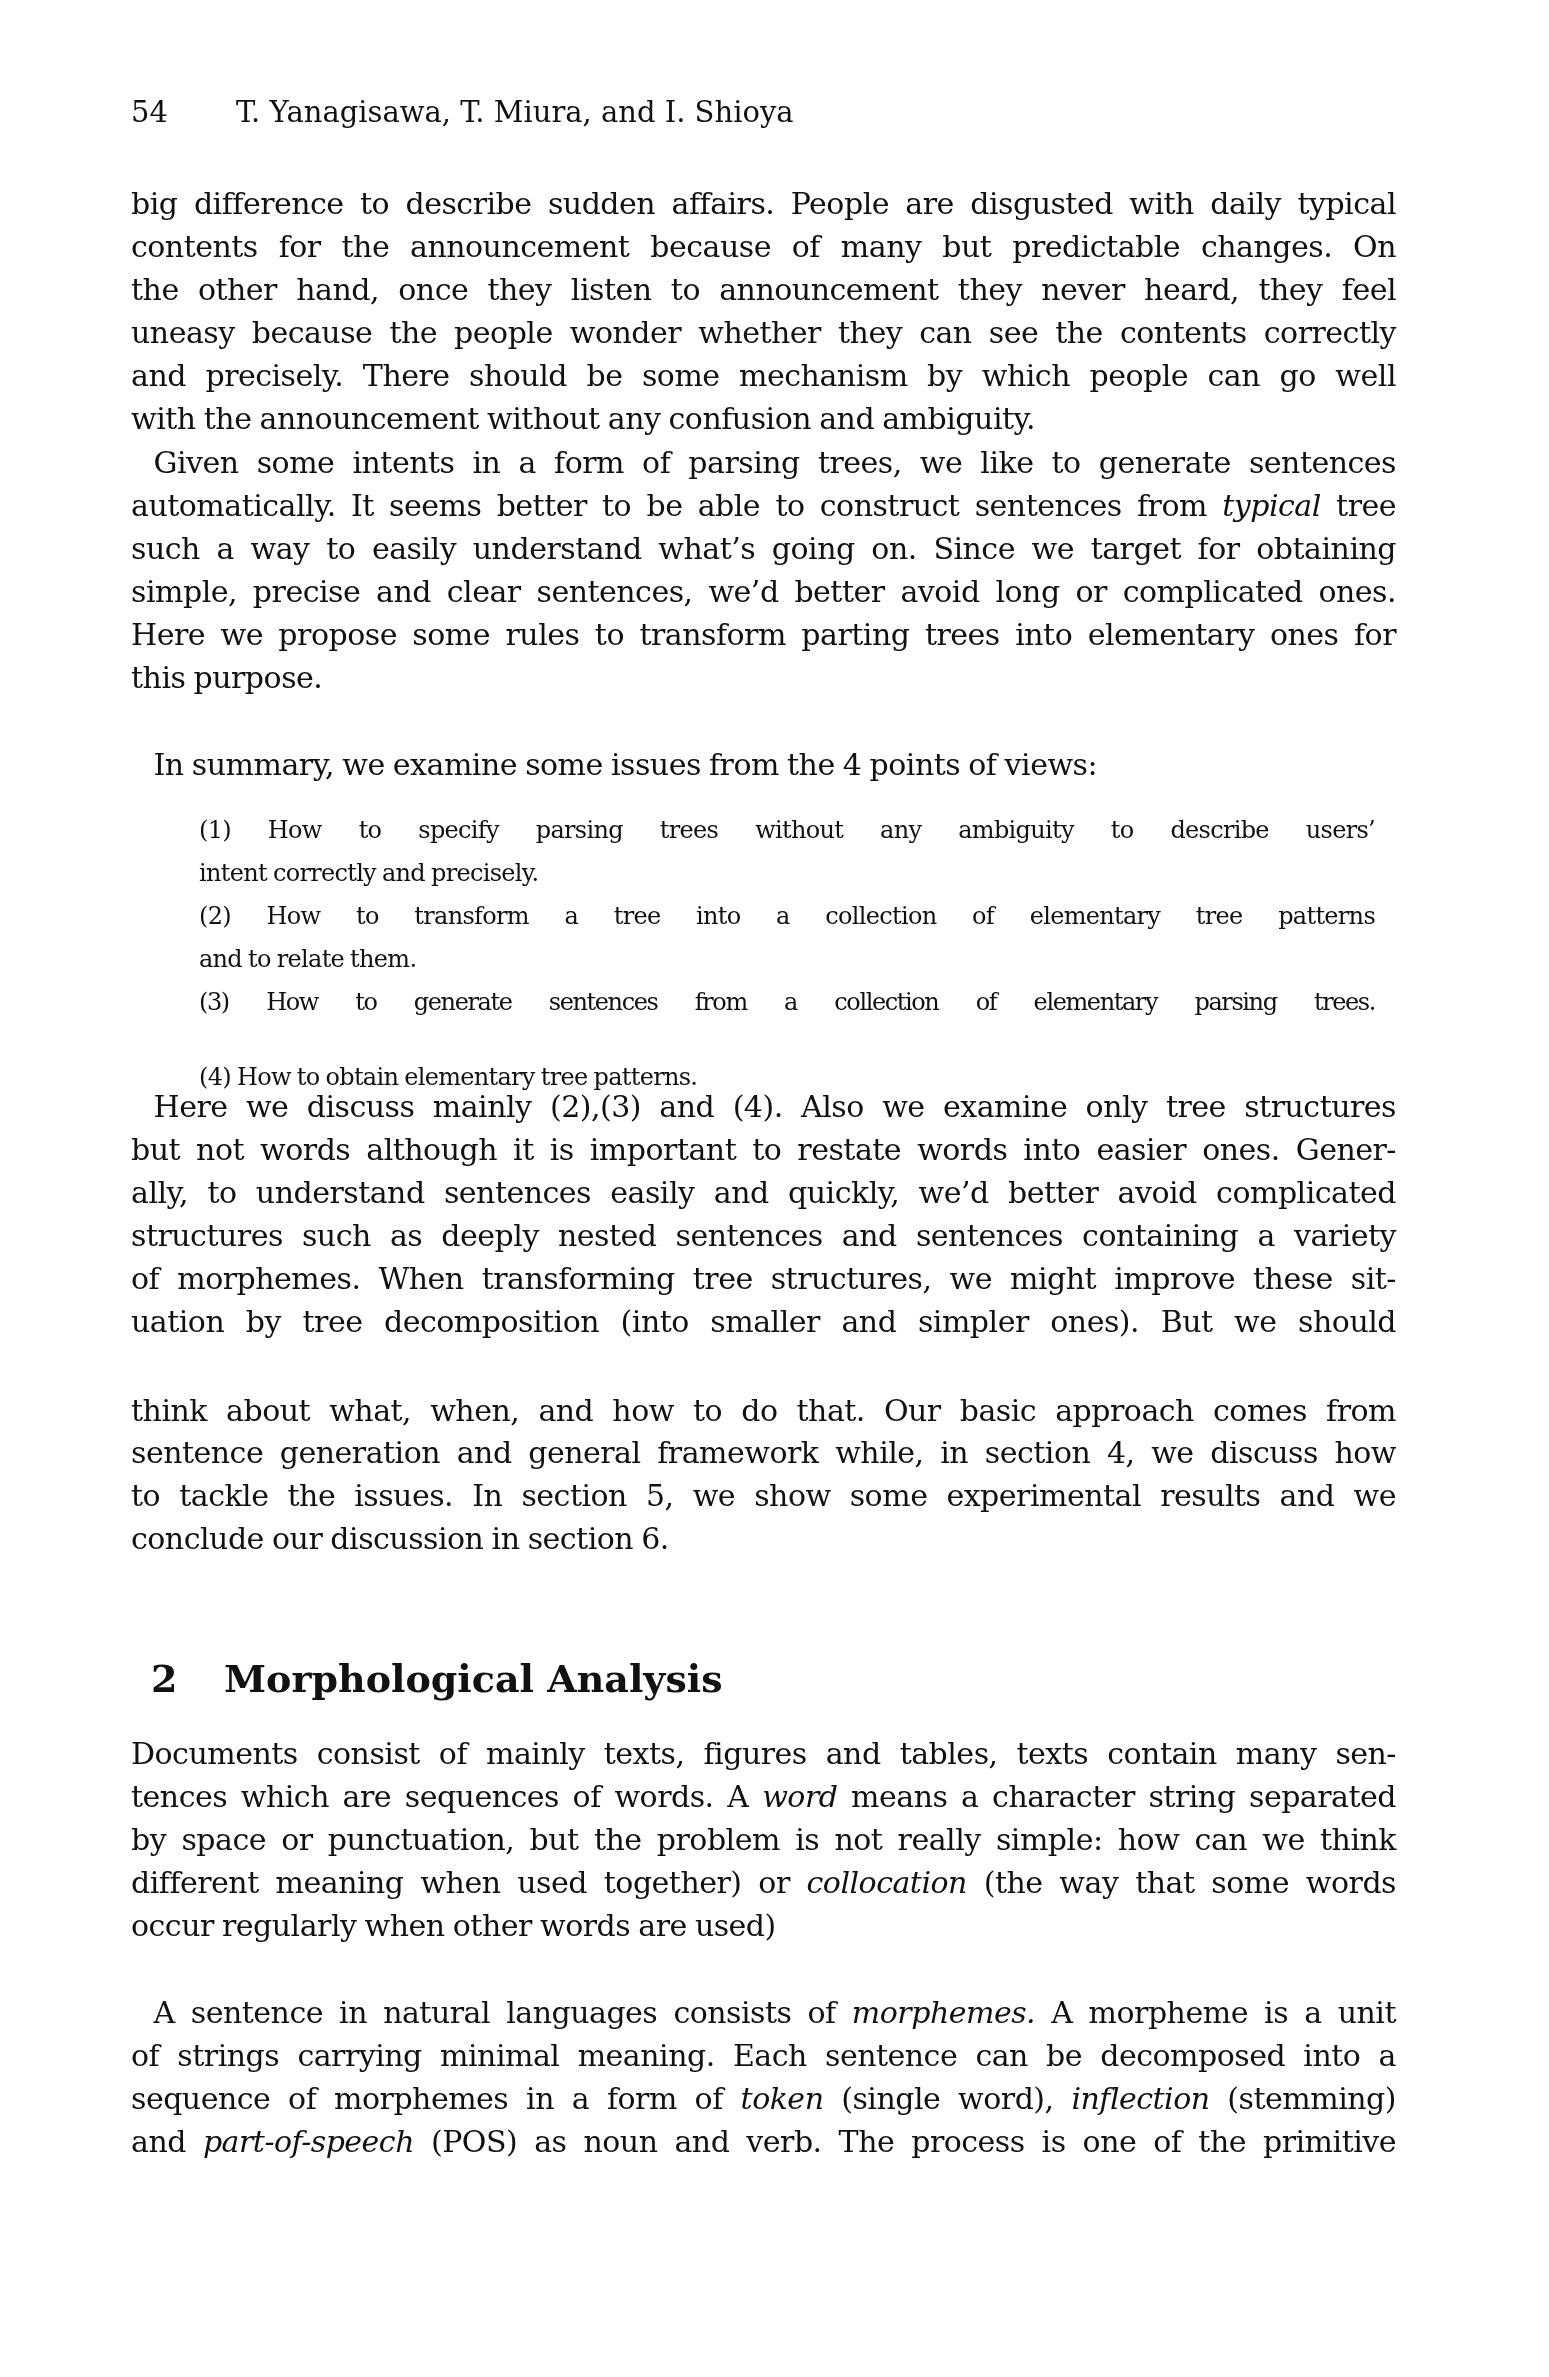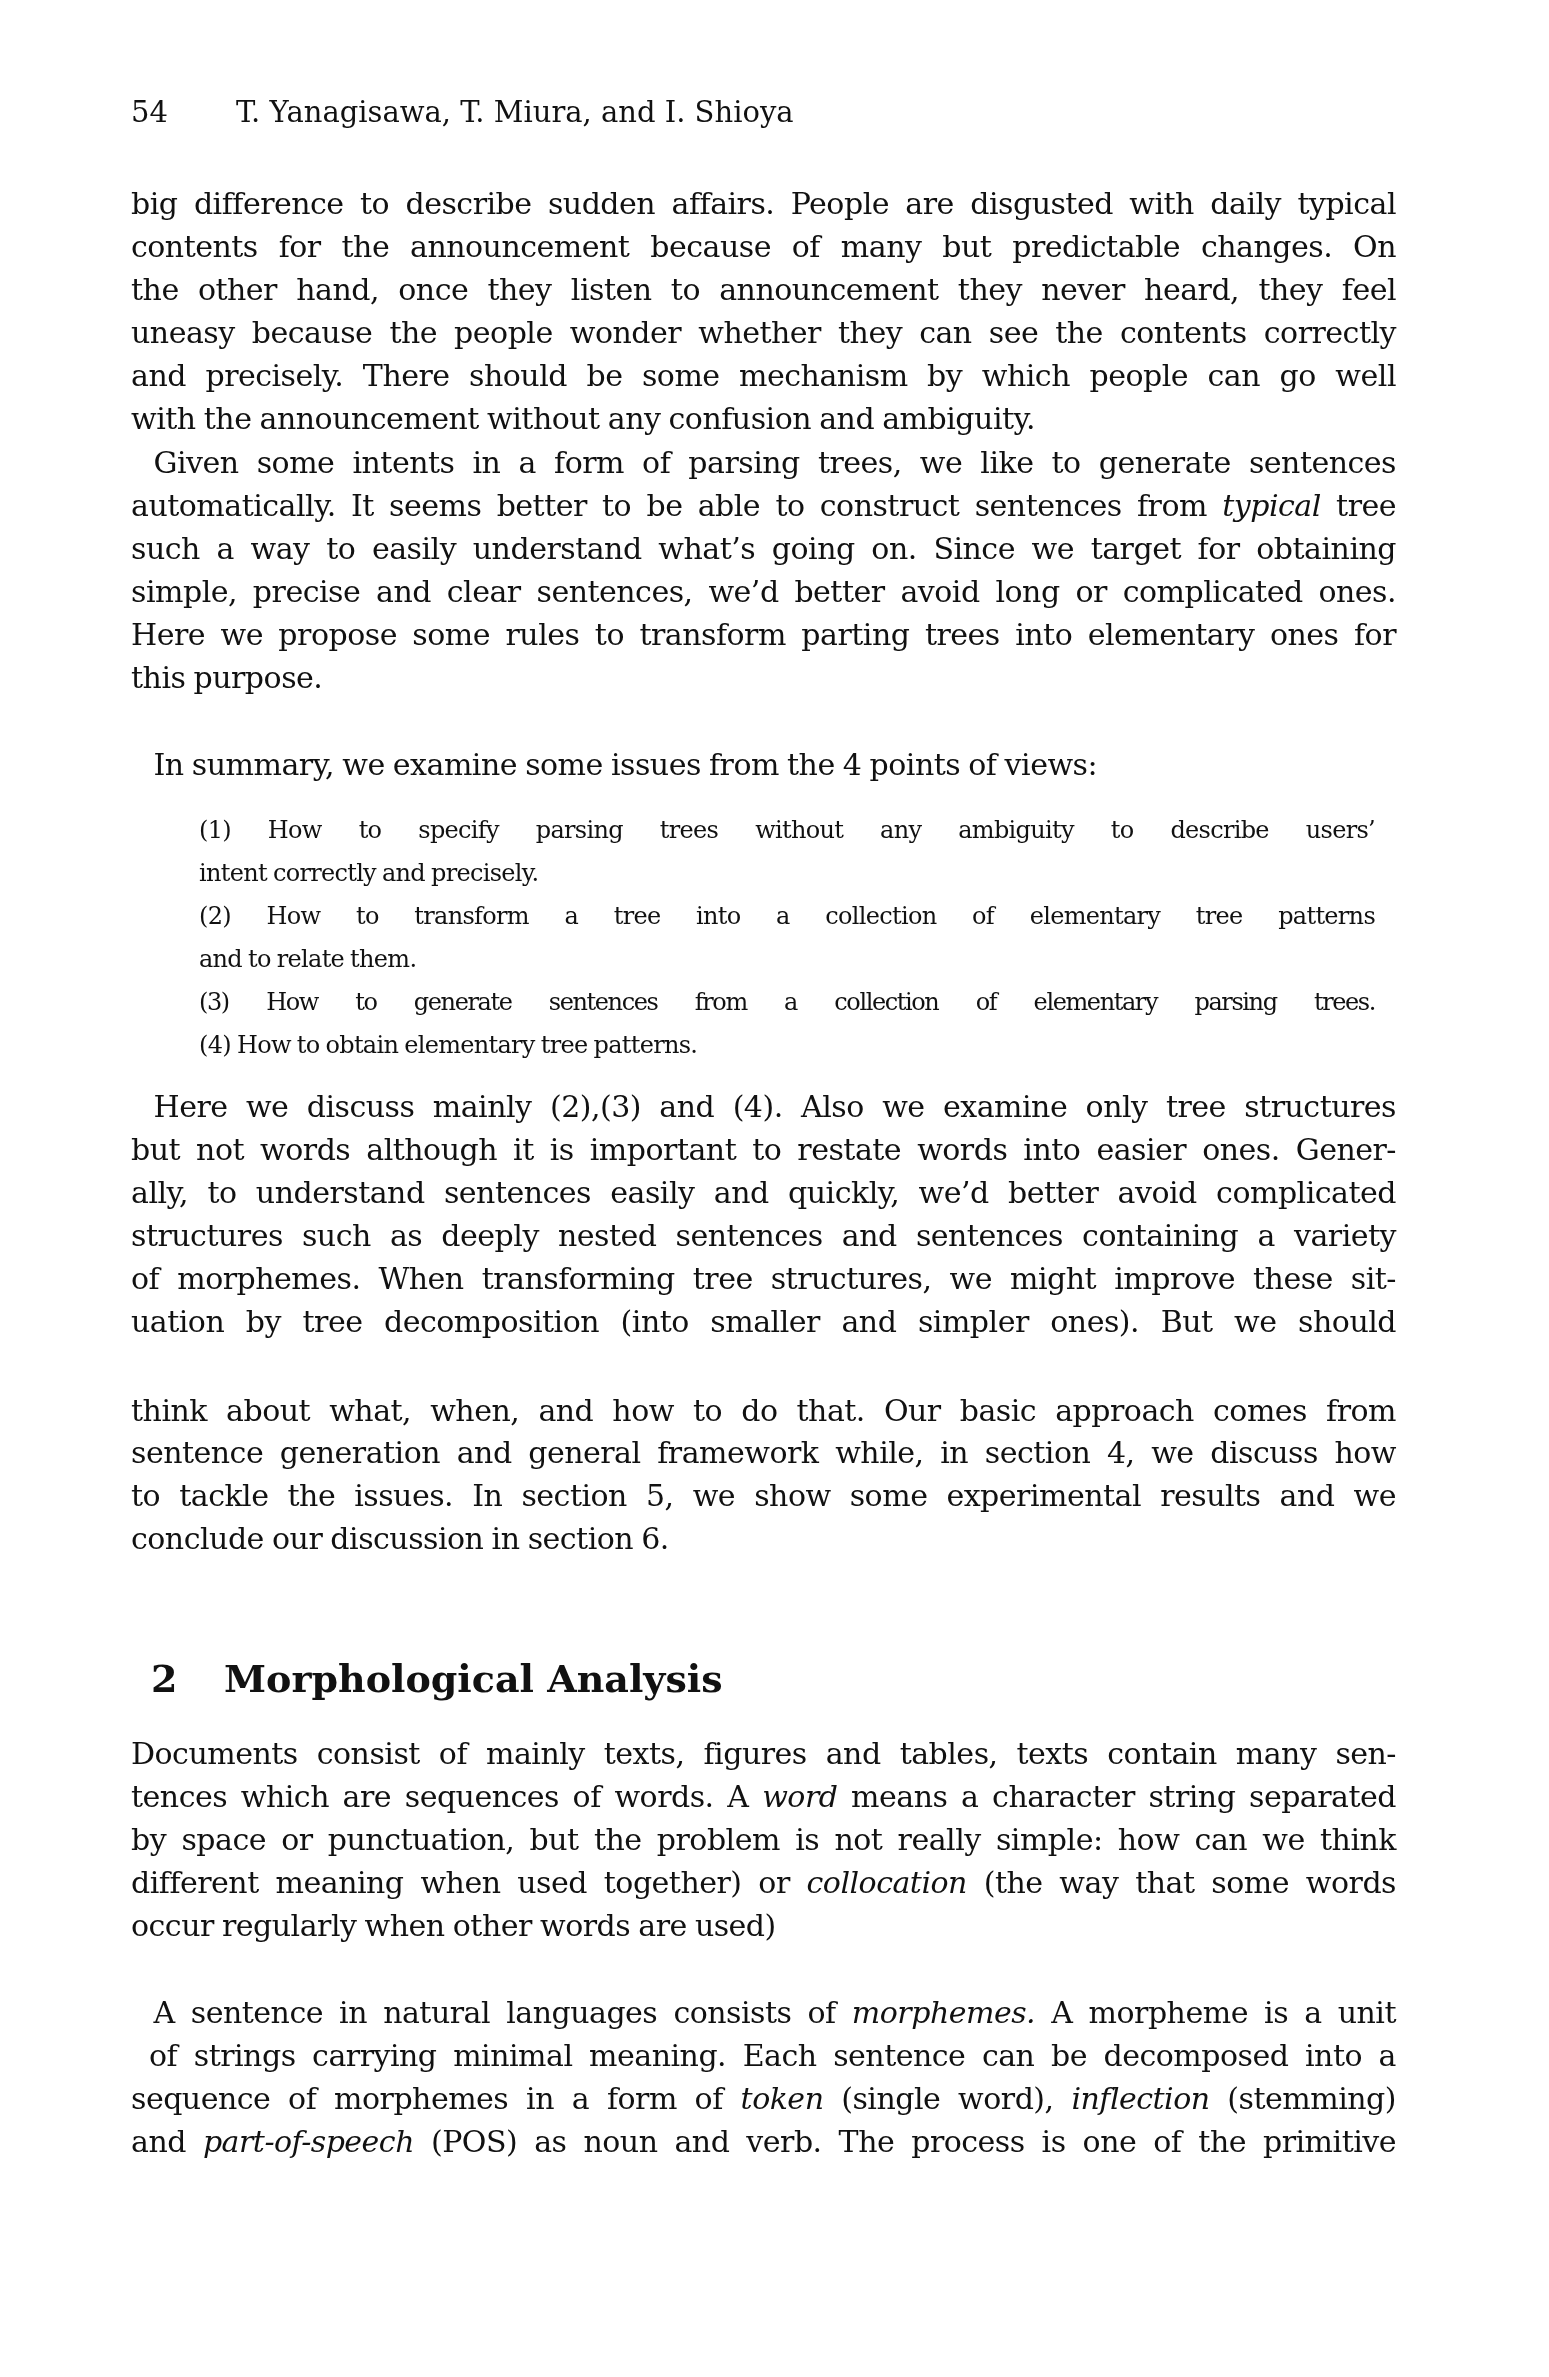--- a/index.html
+++ b/index.html
@@ -76,21 +76,21 @@
       <span class="line last cont" style="display: block;">intent correctly and precisely.</span>
     </div>
     <div>
       <span class="line" style="display: block;">(2) How to transform a tree into a collection of elementary tree patterns</span>
       <span class="line last cont" style="display: block;">and to relate them.</span>
     </div>
     <div>
       <span class="line" style="letter-spacing: -1.4px; word-spacing: -3.5px; display: block;">(3) How to generate sentences from a collection of elementary parsing trees.</span>
     </div>
     <div>
-      <span class="line last" style="display: block;">(4) How to obtain elementary tree patterns.</span>
+      <span class="line last" style="display: block; margin-top: 32px;">(4) How to obtain elementary tree patterns.</span>
     </div>
   </div>
 
   <div class="block" style="top:1085px">
     <span class="line indent" style="display: block;">Here we discuss mainly (2),(3) and (4). Also we examine only tree structures</span>
     <span class="line" style="display: block;">but not words although it is important to restate words into easier ones. Gener-</span>
     <span class="line" style="display: block;">ally, to understand sentences easily and quickly, we’d better avoid complicated</span>
     <span class="line" style="display: block;">structures such as deeply nested sentences and sentences containing a variety</span>
     <span class="line" style="display: block;">of morphemes. When transforming tree structures, we might improve these sit-</span>
     <span class="line" style="display: block;">uation by tree decomposition (into smaller and simpler ones). But we should</span>
@@ -111,19 +111,19 @@
   <div class="block" style="top:1732px">
     <span class="line" style="display: block;">Documents consist of mainly texts, figures and tables, texts contain many sen-</span>
     <span class="line" style="display: block;"><span>tences which are sequences of words. A </span><em>word</em><span> means a character string separated</span></span>
     <span class="line" style="display: block;">by space or punctuation, but the problem is not really simple: how can we think</span>
     <span class="line" style="display: block;"><span>different meaning when used together) or </span><em>collocation</em><span> (the way that some words</span></span>
     <span class="line last" style="display: block;">occur regularly when other words are used)</span>
   </div>
 
   <div class="block" style="top:1991px">
     <span class="line indent" style="display: block;"><span>A sentence in natural languages consists of </span><em>morphemes.</em><span> A morpheme is a unit</span></span>
-    <span class="line" style="display: block; margin-left: 18px;">of strings carrying minimal meaning. Each sentence can be decomposed into a</span>
+    <span class="line" style="display: block;">of strings carrying minimal meaning. Each sentence can be decomposed into a</span>
     <span class="line" style="display: block;"><span>sequence of morphemes in a form of </span><em>token</em><span> (single word), </span><em>inflection</em><span> (stemming)</span></span>
     <span class="line" style="display: block;"><span>and </span><em>part-of-speech</em><span> (POS) as noun and verb. The process is one of the primitive</span></span>
   </div>
 
 </div>
 
 
 </body></html>

